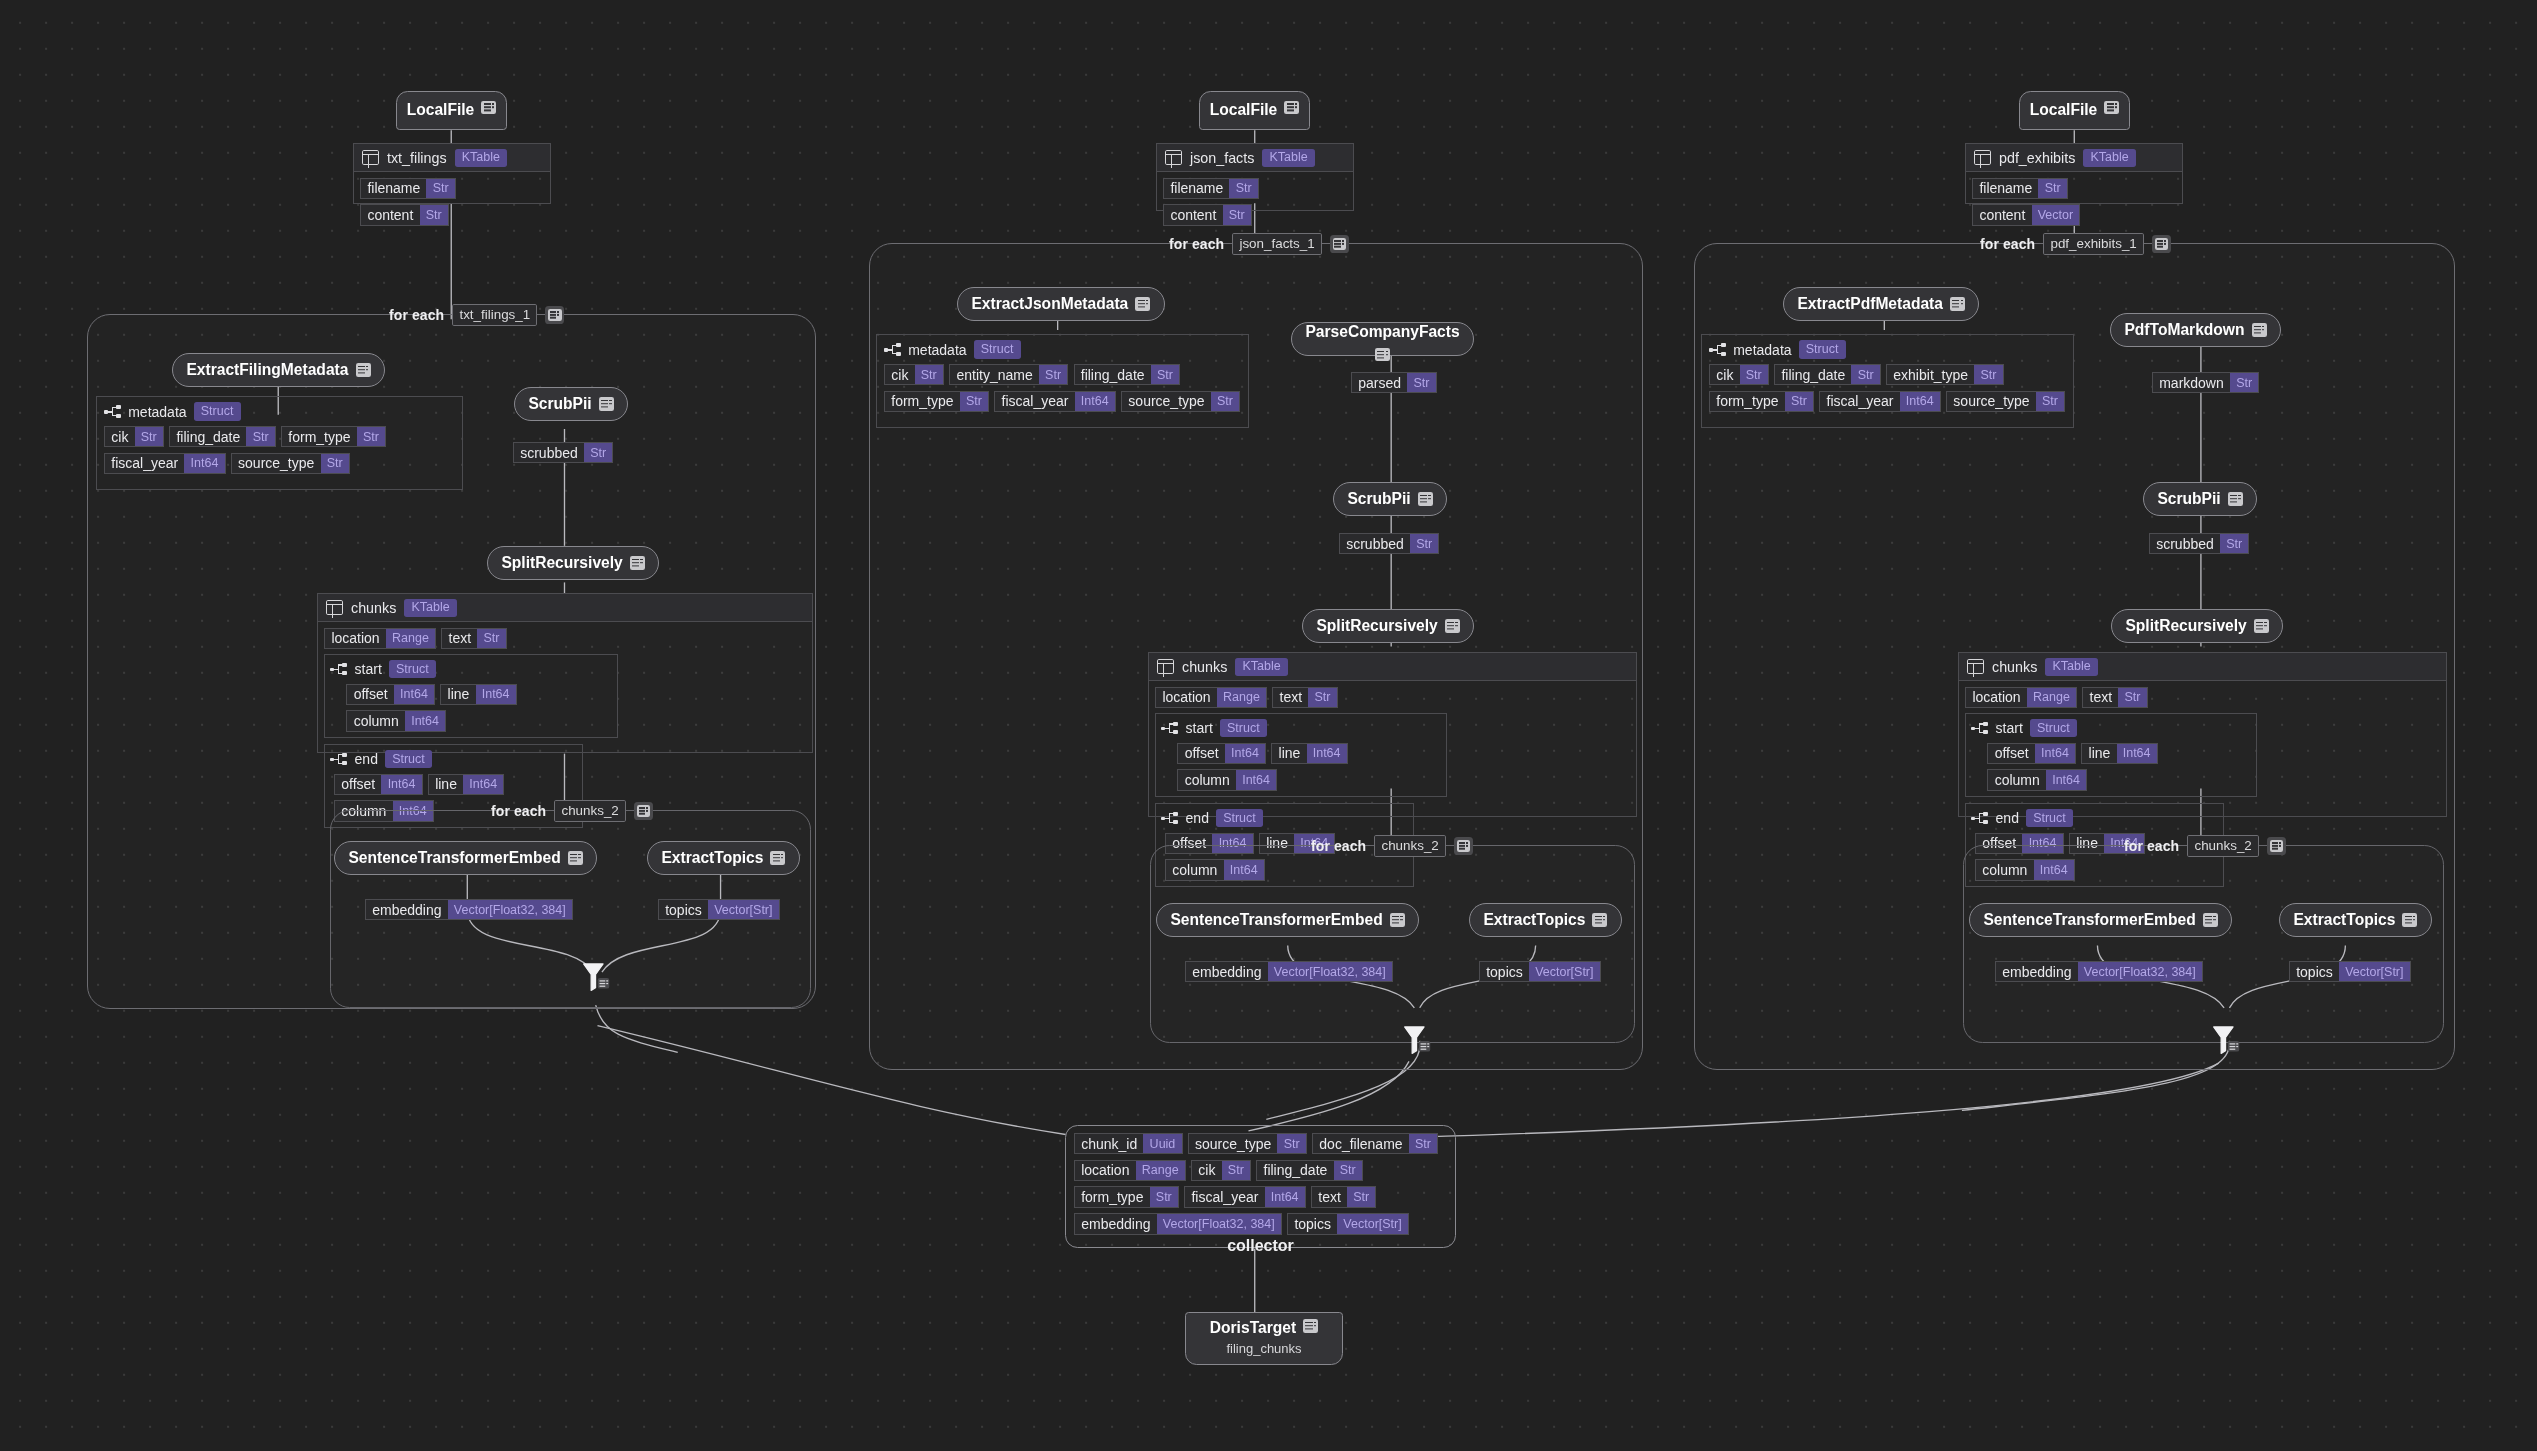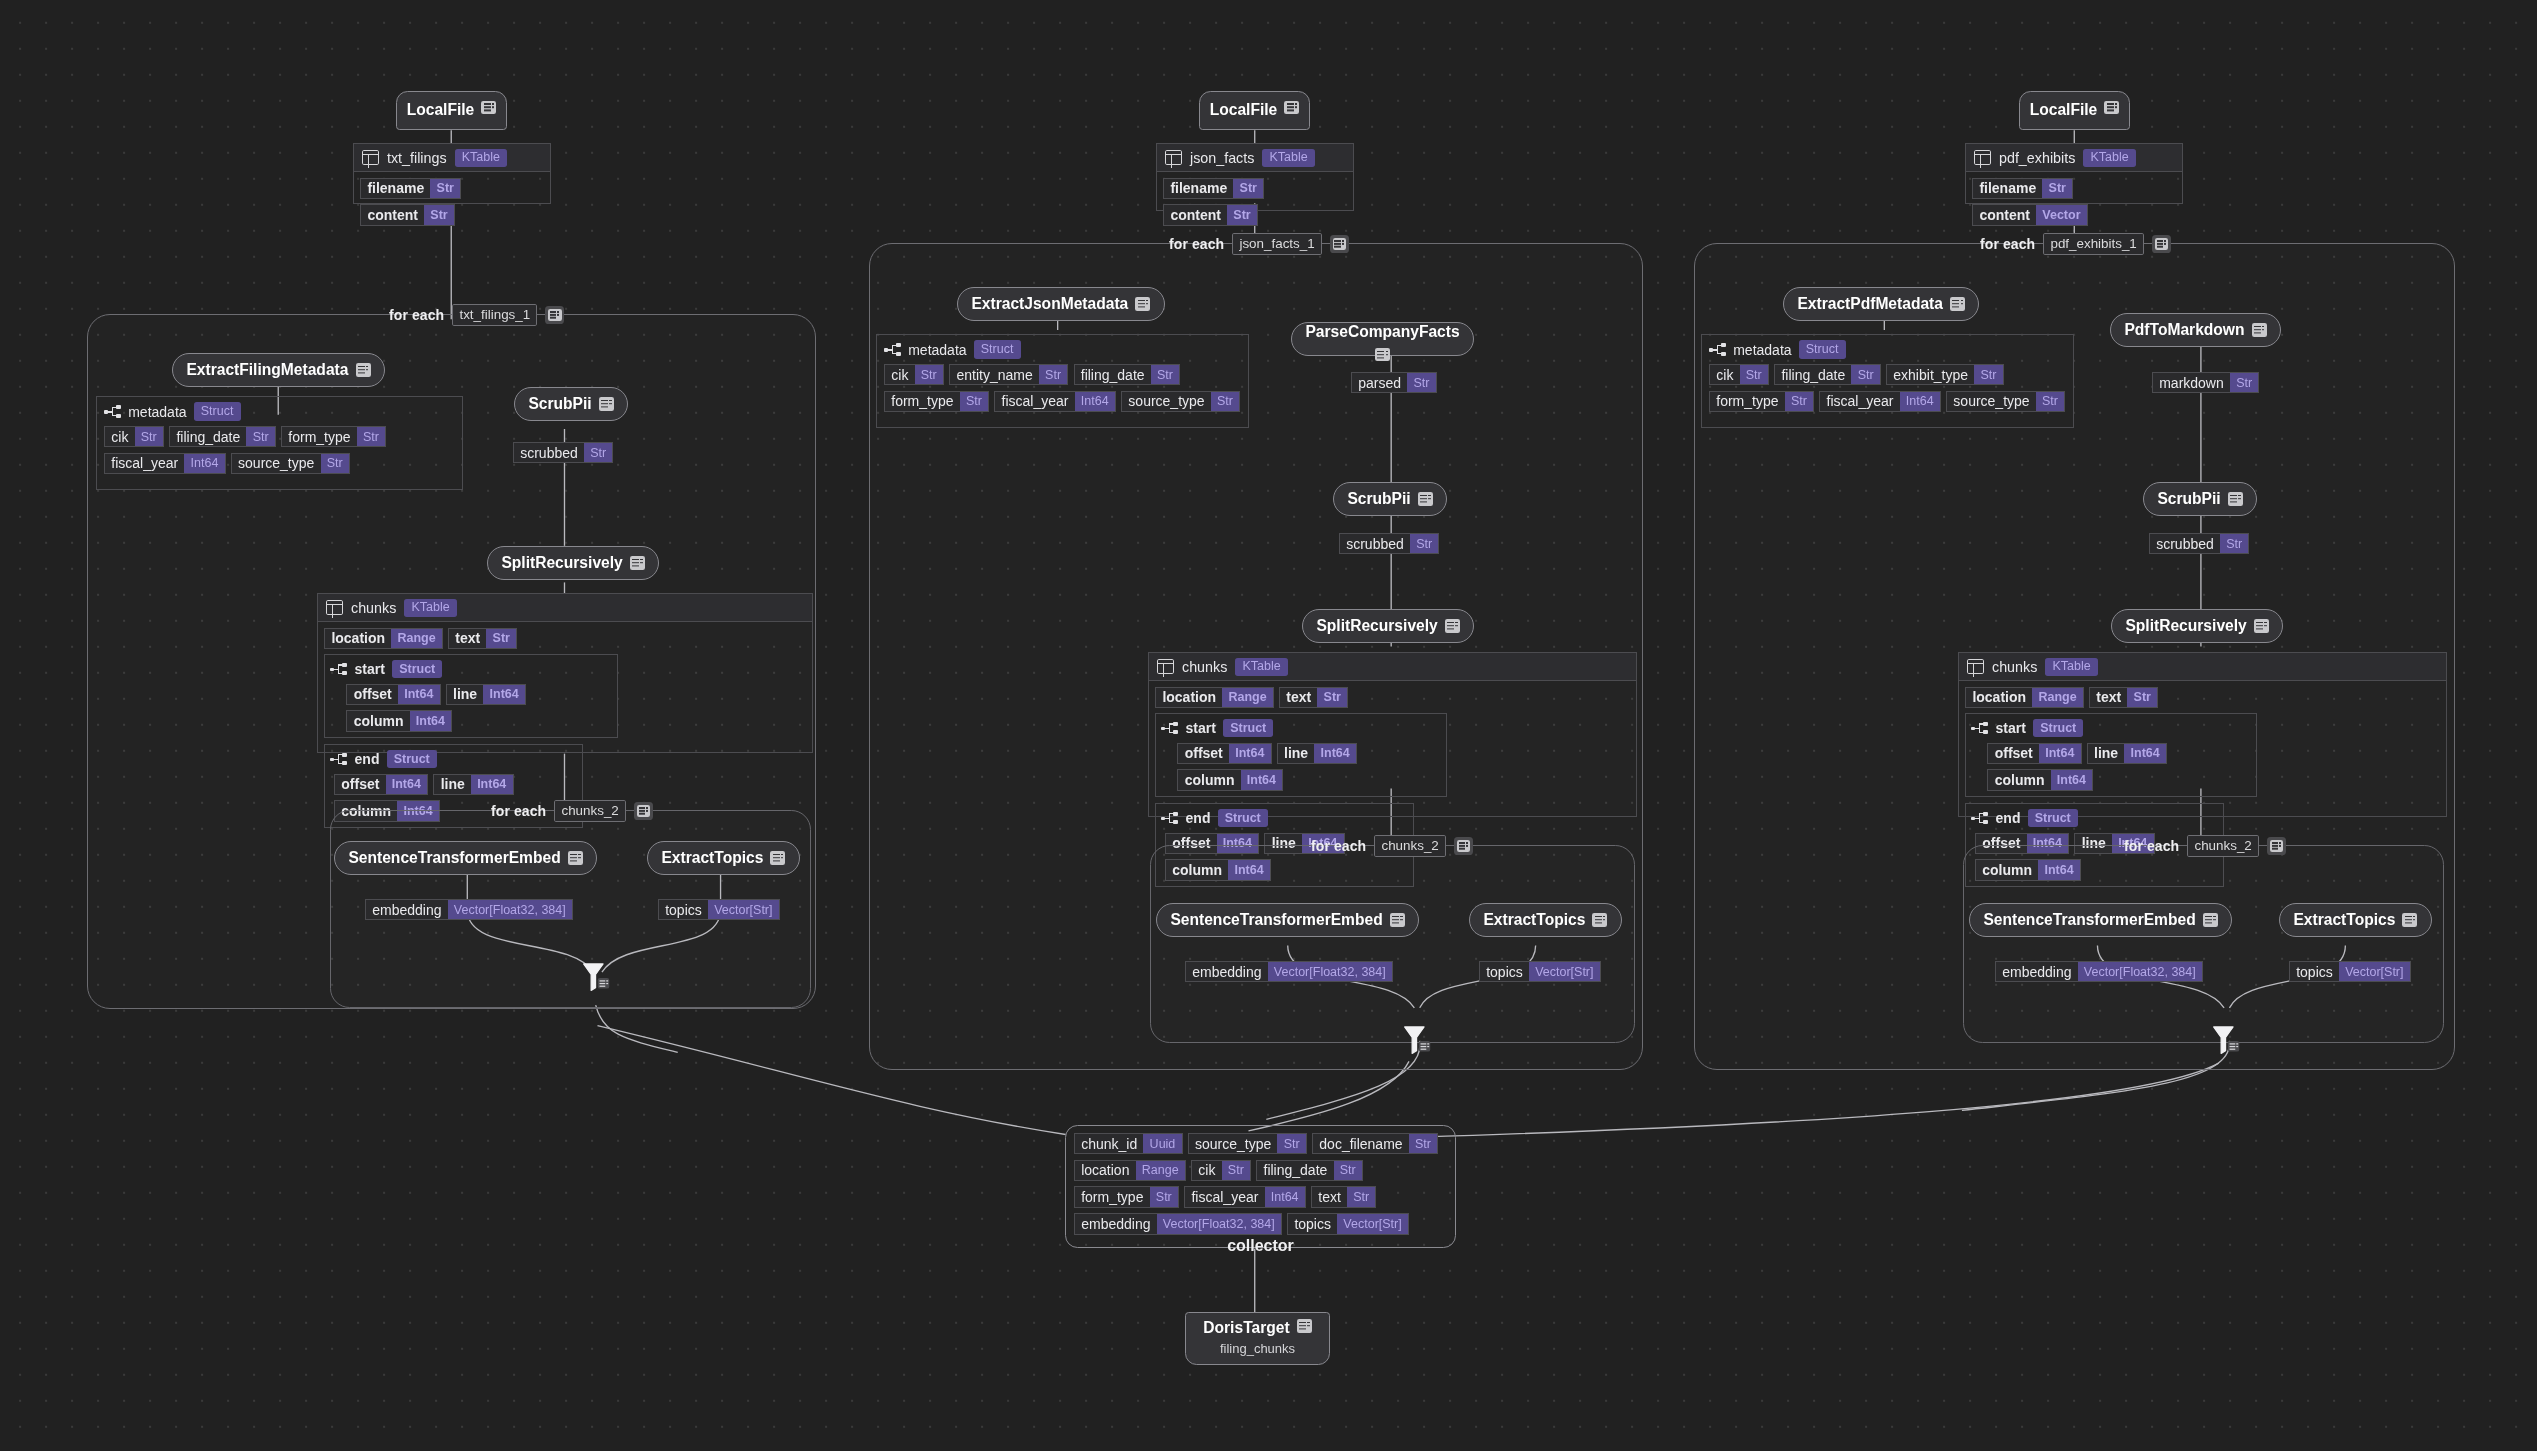--- a/index.html
+++ b/index.html
@@ -144,21 +144,21 @@
   }
   .tbl-head {
     display: flex; align-items: center; gap: 8px;
     padding: 4.5px 9px 4.5px 8px;
     background: #2d2d30;
     border-bottom: 0.9px solid #4c4c50;
     font-size: 14.3px;
     color: #e9e9ec;
     white-space: nowrap;
   }
-  .tbl-body { padding: 5.3px 6.2px 6.2px; font-weight: bold; }
+  .tbl-body { padding: 5.3px 6.2px 6.2px; }
 
   .ktable-icon {
     display:inline-block; width: 15px; height: 12.5px;
     border: 1.4px solid #d8d8db; border-radius: 1.8px;
     position: relative; flex: 0 0 auto;
   }
   .ktable-icon::before {
     content:""; position:absolute; left: 0; top: 2.3px;
     width: 100%; height: 1.4px; background: #d8d8db;
   }
@@ -1014,21 +1014,21 @@
           <span class="ftype">Vector[Float32, 384]</span>
         </span>
       <span class="field">
           <span class="fname">topics</span>
           <span class="ftype">Vector[Str]</span>
         </span>
     </div>
     <div class="collector-label">collector</div>
   </div>
 
-  <div class="node-sink" style="left:1185px; top:1312px; width:145px; height:53px;">
+  <div class="node-sink" style="left:1185px; top:1312px; width:158px; height:53px;">
     <div class="node-title">
       <span>DorisTarget</span>
       <span class="doc-icon"></span>
     </div>
     <div class="node-sub">filing_chunks</div>
   </div>
 
 </div>
 
 

